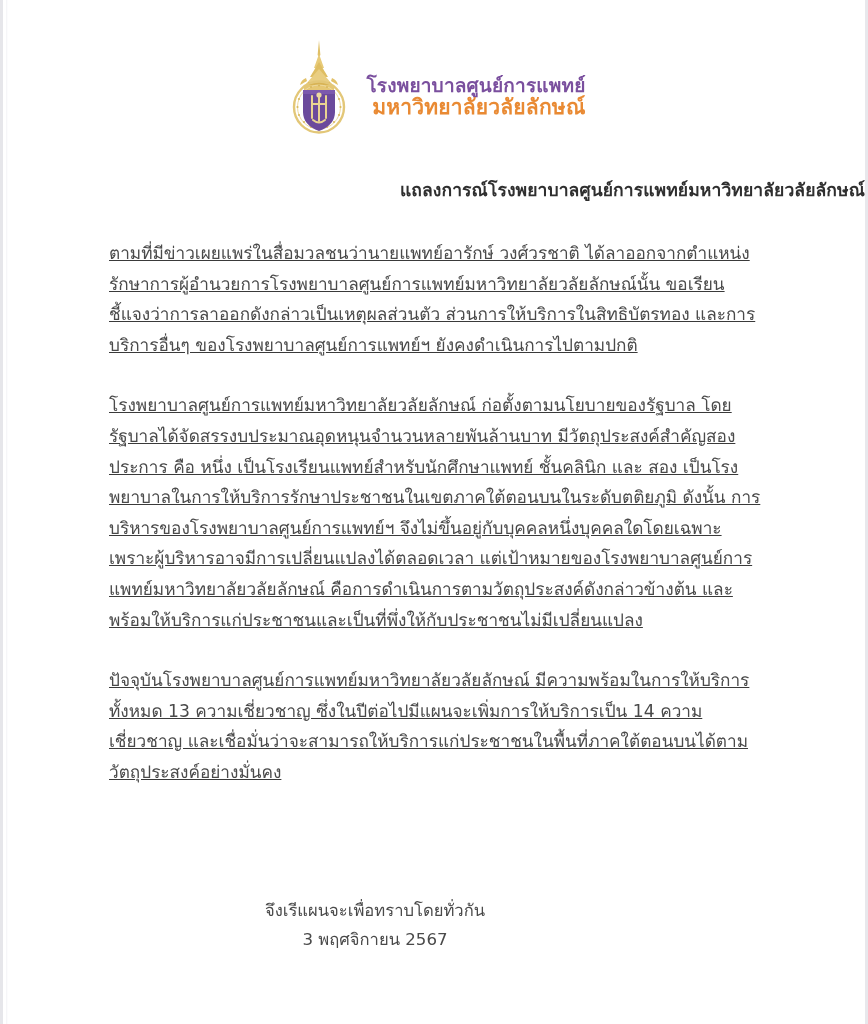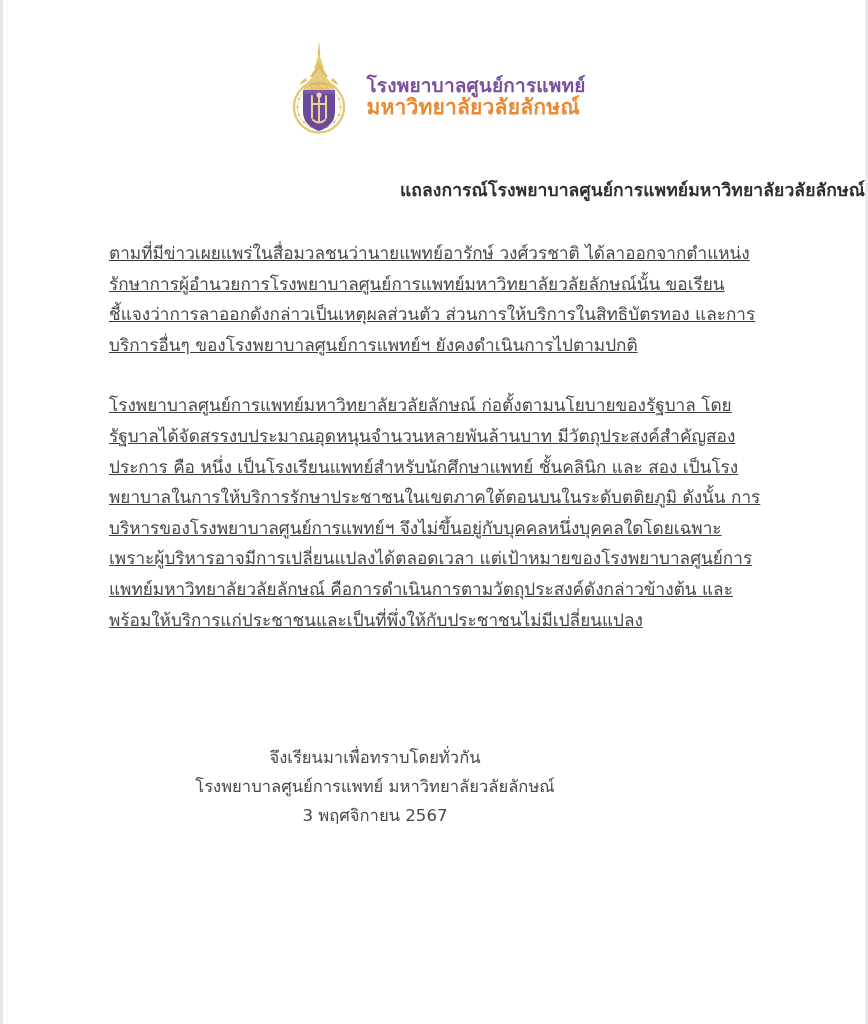--- a/index.html
+++ b/index.html
@@ -70,20 +70,21 @@
     color: #7a4f9e;
     letter-spacing: .2px;
     white-space: nowrap;
   }
   .logo-line2 {
     font-size: 21px;
     font-weight: bold;
     color: #e98a33;
     letter-spacing: .2px;
     white-space: nowrap;
+    text-align: right;
   }
 
   
   .doc-title {
     text-align: right;
     font-size: 17.5px;
     font-weight: bold;
     color: #2f2f2f;
     margin-top: 42px;
     letter-spacing: .1px;
@@ -178,23 +179,23 @@
       </div>
 
     </div>
   </div>
 
   <div class="doc-title">แถลงการณ์โรงพยาบาลศูนย์การแพทย์มหาวิทยาลัยวลัยลักษณ์</div>
 
   <div class="doc-body">
     <p class="para">ตามที่มีข่าวเผยแพร่ในสื่อมวลชนว่านายแพทย์อารักษ์ วงศ์วรชาติ ได้ลาออกจากตำแหน่งรักษาการผู้อำนวยการโรงพยาบาลศูนย์การแพทย์มหาวิทยาลัยวลัยลักษณ์นั้น ขอเรียนชี้แจงว่าการลาออกดังกล่าวเป็นเหตุผลส่วนตัว ส่วนการให้บริการในสิทธิบัตรทอง และการบริการอื่นๆ ของโรงพยาบาลศูนย์การแพทย์ฯ ยังคงดำเนินการไปตามปกติ</p>
     <p class="para">โรงพยาบาลศูนย์การแพทย์มหาวิทยาลัยวลัยลักษณ์ ก่อตั้งตามนโยบายของรัฐบาล โดยรัฐบาลได้จัดสรรงบประมาณอุดหนุนจำนวนหลายพันล้านบาท มีวัตถุประสงค์สำคัญสองประการ คือ หนึ่ง เป็นโรงเรียนแพทย์สำหรับนักศึกษาแพทย์ ชั้นคลินิก และ สอง เป็นโรงพยาบาลในการให้บริการรักษาประชาชนในเขตภาคใต้ตอนบนในระดับตติยภูมิ ดังนั้น การบริหารของโรงพยาบาลศูนย์การแพทย์ฯ จึงไม่ขึ้นอยู่กับบุคคลหนึ่งบุคคลใดโดยเฉพาะ เพราะผู้บริหารอาจมีการเปลี่ยนแปลงได้ตลอดเวลา แต่เป้าหมายของโรงพยาบาลศูนย์การแพทย์มหาวิทยาลัยวลัยลักษณ์ คือการดำเนินการตามวัตถุประสงค์ดังกล่าวข้างต้น และพร้อมให้บริการแก่ประชาชนและเป็นที่พึ่งให้กับประชาชนไม่มีเปลี่ยนแปลง</p>
+    <p class="para">ปัจจุบันโรงพยาบาลศูนย์การแพทย์มหาวิทยาลัยวลัยลักษณ์ มีความพร้อมในการให้บริการทั้งหมด 13 ความเชี่ยวชาญ ซึ่งในปีต่อไปมีแผนจะเพิ่มการให้บริการเป็น 14 ความเชี่ยวชาญ และเชื่อมั่นว่าจะสามารถให้บริการแก่ประชาชนในพื้นที่ภาคใต้ตอนบนได้ตามวัตถุประสงค์อย่างมั่นคง</p>
   </div>
 
   <div class="closing">
-    <span class="c-line">จึงเรียนมาเพื่อทราบโดยทั่วกัน</span>
-    <span class="c-line">โรงพยาบาลศูนย์การแพทย์ มหาวิทยาลัยวลัยลักษณ์</span>
+    <span class="c-line">จึงเรีแผนจะเพื่อทราบโดยทั่วกัน</span>
     <span class="c-line">3 พฤศจิกายน 2567</span>
   </div>
 
   <div class="spacer"></div>
 
 </div>
 
 </body></html>

